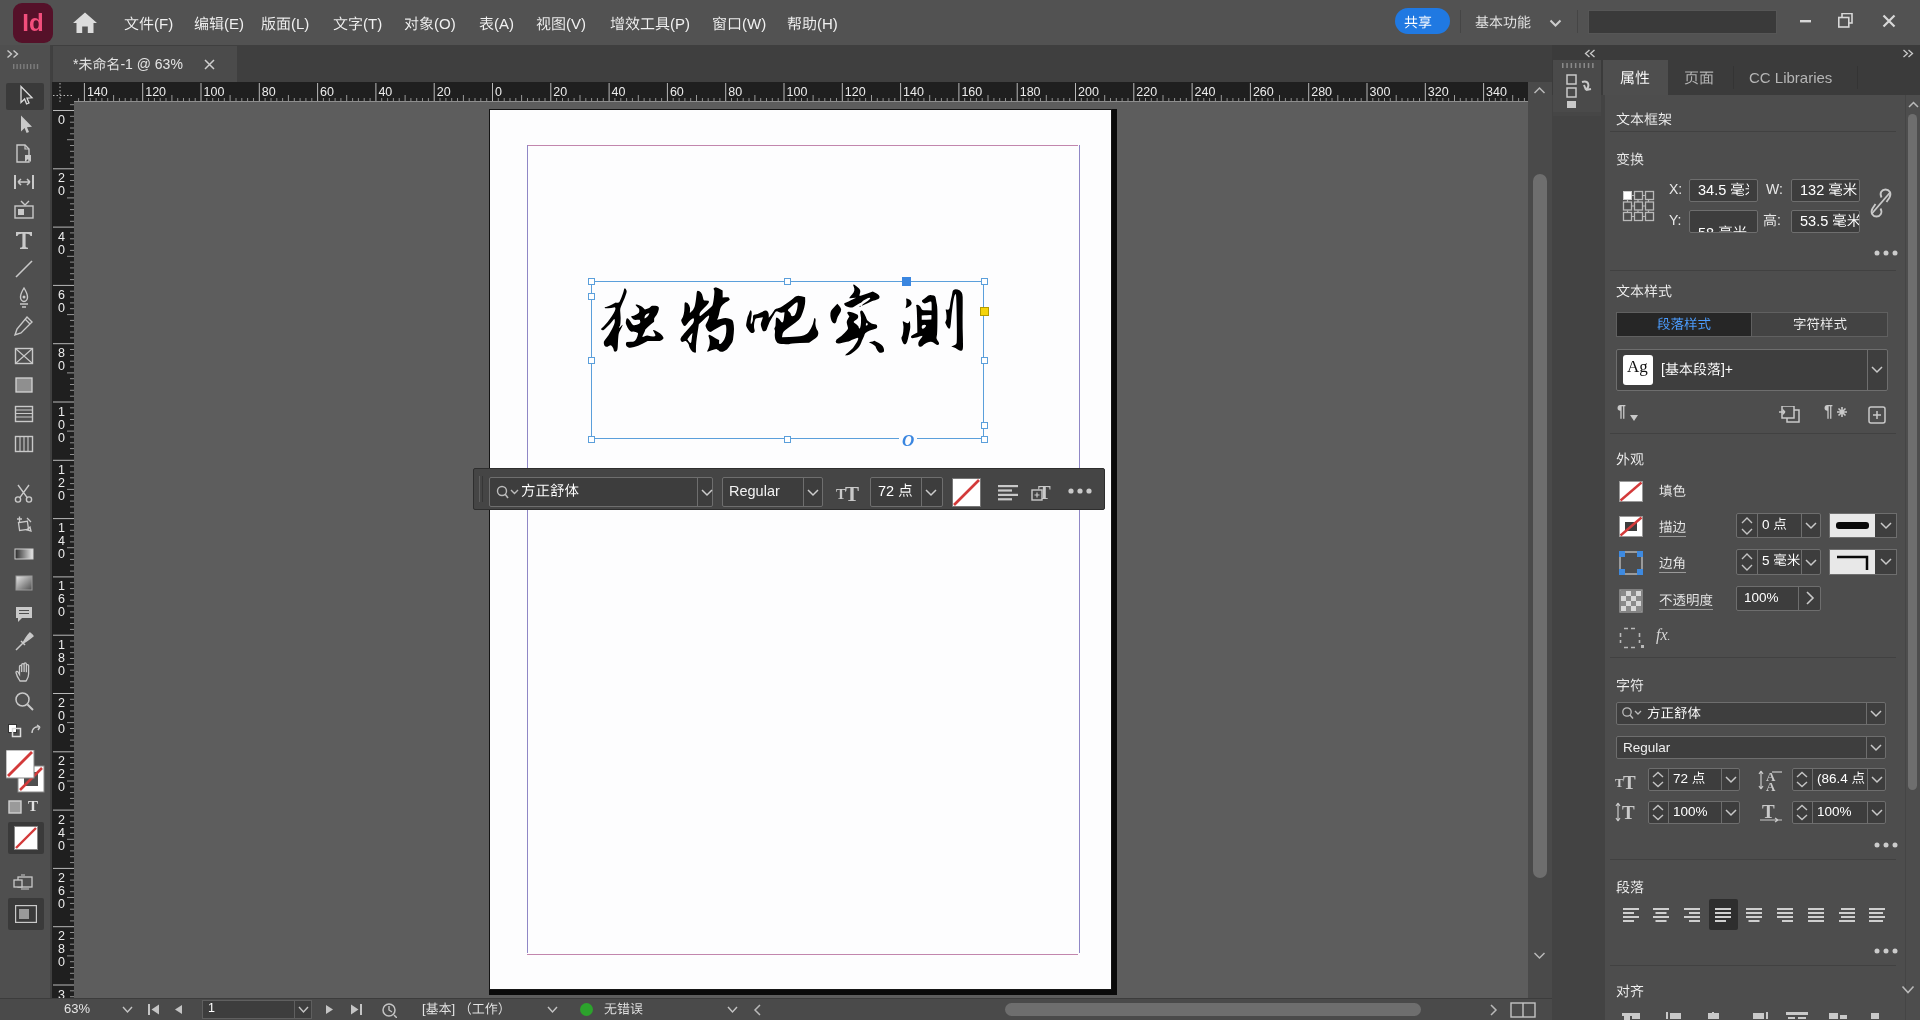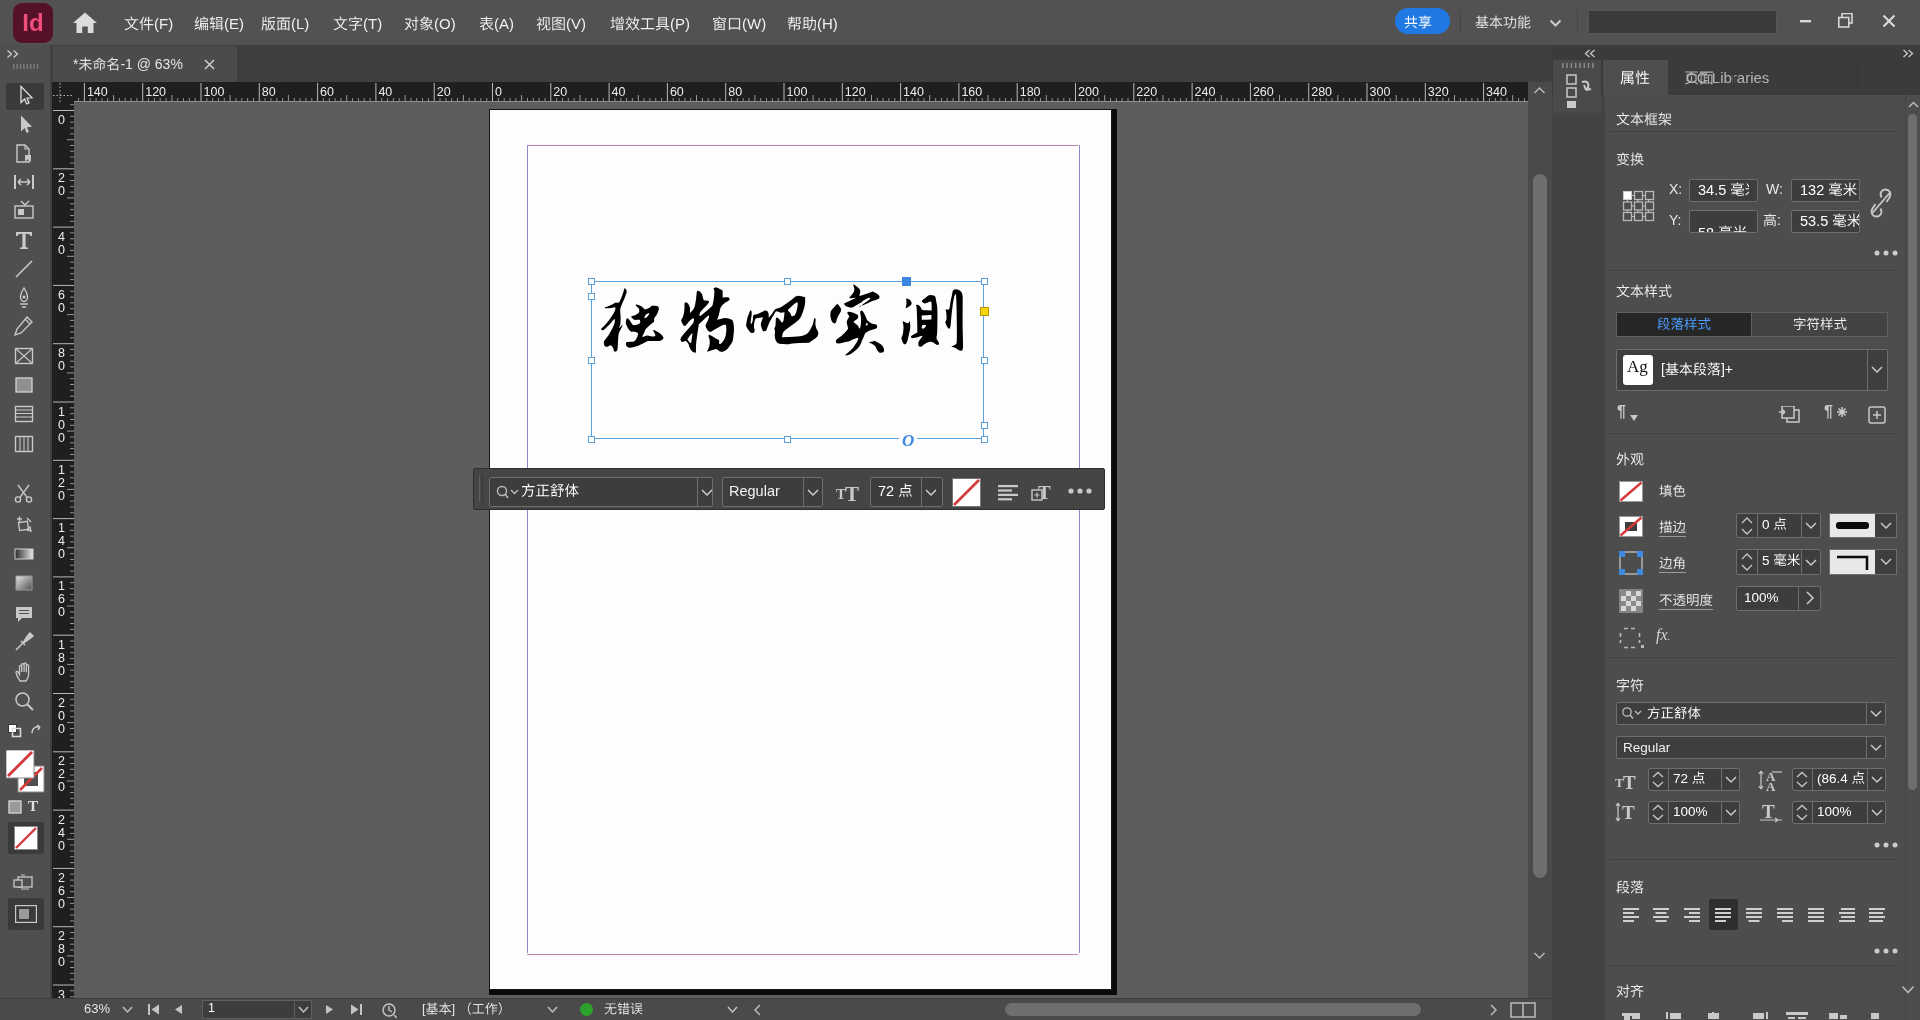--- a/index.html
+++ b/index.html
@@ -212,21 +212,21 @@
         <use href="#u5c5e" transform="translate(0.0 13.2) scale(0.015000)"></use>
         <use href="#u6027" transform="translate(15.0 13.2) scale(0.015000)"></use>
       </svg>
     </div>
     <div style="position:absolute;left:1684px;top:70px">
       <svg width="30" height="17" viewBox="0 0 30 17" fill="#b5b5b5">
         <use href="#u9875" transform="translate(0.0 13.2) scale(0.015000)"></use>
         <use href="#u9762" transform="translate(15.0 13.2) scale(0.015000)"></use>
       </svg>
     </div>
-    <div style="position:absolute;left:1686px;top:70px">
+    <div style="position:absolute;left:1749px;top:70px">
       <svg width="84" height="17" viewBox="0 0 84 17" fill="#b5b5b5">
         <text x="0.0" y="13.2" font-family="Liberation Sans, sans-serif" font-size="15" fill="#b5b5b5">CC Libraries</text>
       </svg>
     </div>
     <div style="position:absolute;left:1733px;top:66px;width:1px;height:23px;background:#343434"></div>
     <div style="position:absolute;left:1857px;top:66px;width:1px;height:23px;background:#343434"></div>
     <div style="position:absolute;left:1552px;top:95px;width:53px;height:925px;background:#434343"></div>
     <div style="position:absolute;left:1553px;top:60px;width:48px;height:52px;background:#4a4a4a;border-bottom:1px solid #3a3a3a"></div>
     <div style="position:absolute;left:1553px;top:112px;width:48px;height:4px;background:#464646"></div>
     <svg style="position:absolute;left:1559px;top:63px" width="40" height="6" viewBox="0 0 40 6">
@@ -1477,21 +1477,21 @@
     </svg>
     <div style="position:absolute;left:1528px;top:82px;width:24px;height:916px;background:#4a4a4a"></div>
     <svg style="position:absolute;left:1533px;top:86px" width="13" height="9" viewBox="0 0 13 9">
       <path d="M1.5 7 L6.5 2 L11.5 7" stroke="#b9b9b9" stroke-width="1.5" fill="none"></path>
     </svg>
     <div style="position:absolute;left:1533px;top:174px;width:14px;height:704px;background:#6e6e6e;border-radius:7px"></div>
     <svg style="position:absolute;left:1533px;top:951px" width="13" height="9" viewBox="0 0 13 9">
       <path d="M1.5 2 L6.5 7 L11.5 2" stroke="#b9b9b9" stroke-width="1.5" fill="none"></path>
     </svg>
     <div style="position:absolute;left:0px;top:998px;width:1552px;height:22px;background:#4a4a4a;border-top:1px solid #3c3c3c"></div>
-    <div style="position:absolute;left:84px;top:1002px">
+    <div style="position:absolute;left:64px;top:1002px">
       <svg width="27" height="15" viewBox="0 0 27 15" fill="#e5e5e5">
         <text x="0.0" y="11.44" font-family="Liberation Sans, sans-serif" font-size="13" fill="#e5e5e5">63%</text>
       </svg>
     </div>
     <svg style="position:absolute;left:122px;top:1006px" width="11" height="8" viewBox="0 0 11 8">
       <path d="M1 1 L5.5 6 L10 1" stroke="#c4c4c4" stroke-width="1.4" fill="none"></path>
     </svg>
     <svg style="position:absolute;left:147px;top:1004px" width="13" height="11" viewBox="0 0 13 11">
       <rect x="1" y="0" width="2" height="11" fill="#c4c4c4"></rect>
       <path d="M12 0.5 L4.5 5.5 L12 10.5 Z" fill="#c4c4c4"></path>

